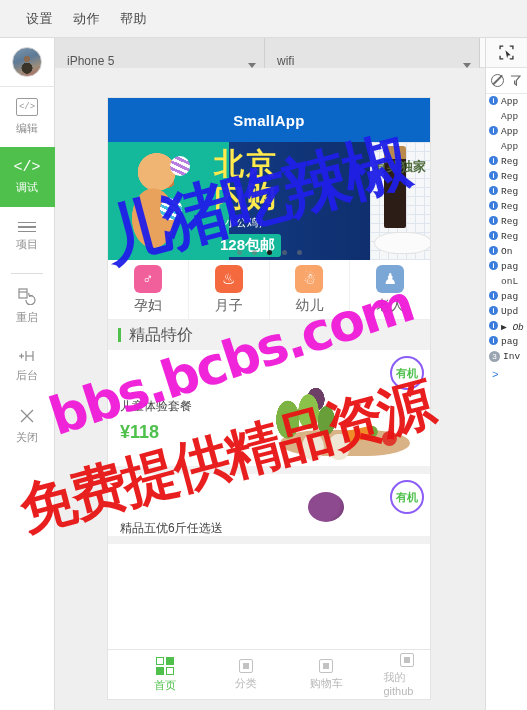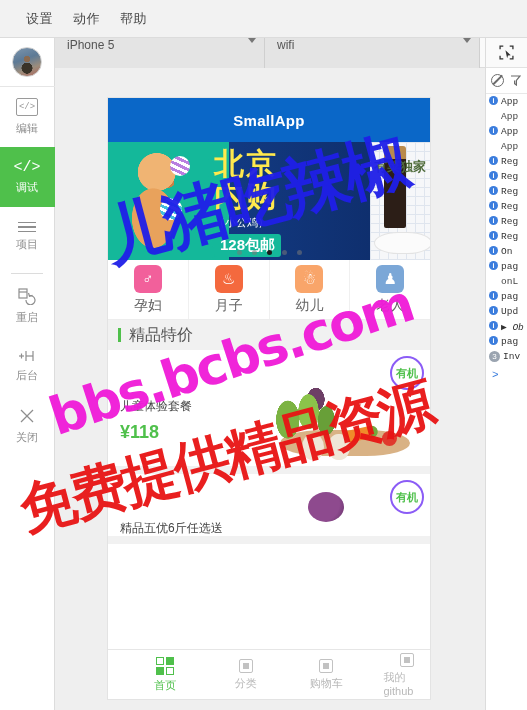--- a/index.html
+++ b/index.html
@@ -81,21 +81,21 @@
     position: absolute; top: 38px; left: 55px;
     width: 472px; height: 30px;
     background: #f2f2f2;
     border-bottom: 1px solid #dcdcdc;
     display: flex; align-items: stretch;
   }
   .select {
     height: 30px;
     background: #e4e4e4;
     border-right: 1px solid #cfcfcf;
-    display: flex; align-items: flex-start;
+    display: flex; align-items: flex-end;
     padding: 0 8px 0 12px;
     font-size: 12px; color: #555;
     cursor: default; position: relative;
   }
   .select.dev { width: 210px; }
   .select.net { width: 215px; }
   .select .caret {
     margin-left: auto;
     width: 0; height: 0;
     border-left: 4px solid transparent;

